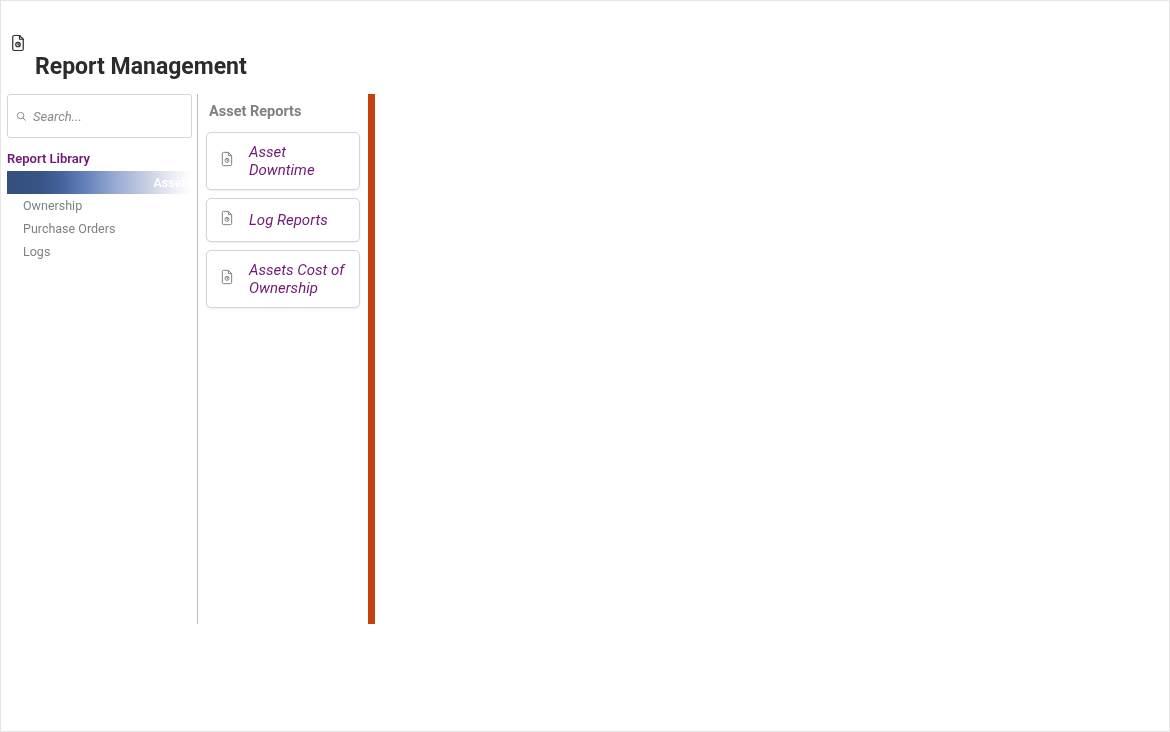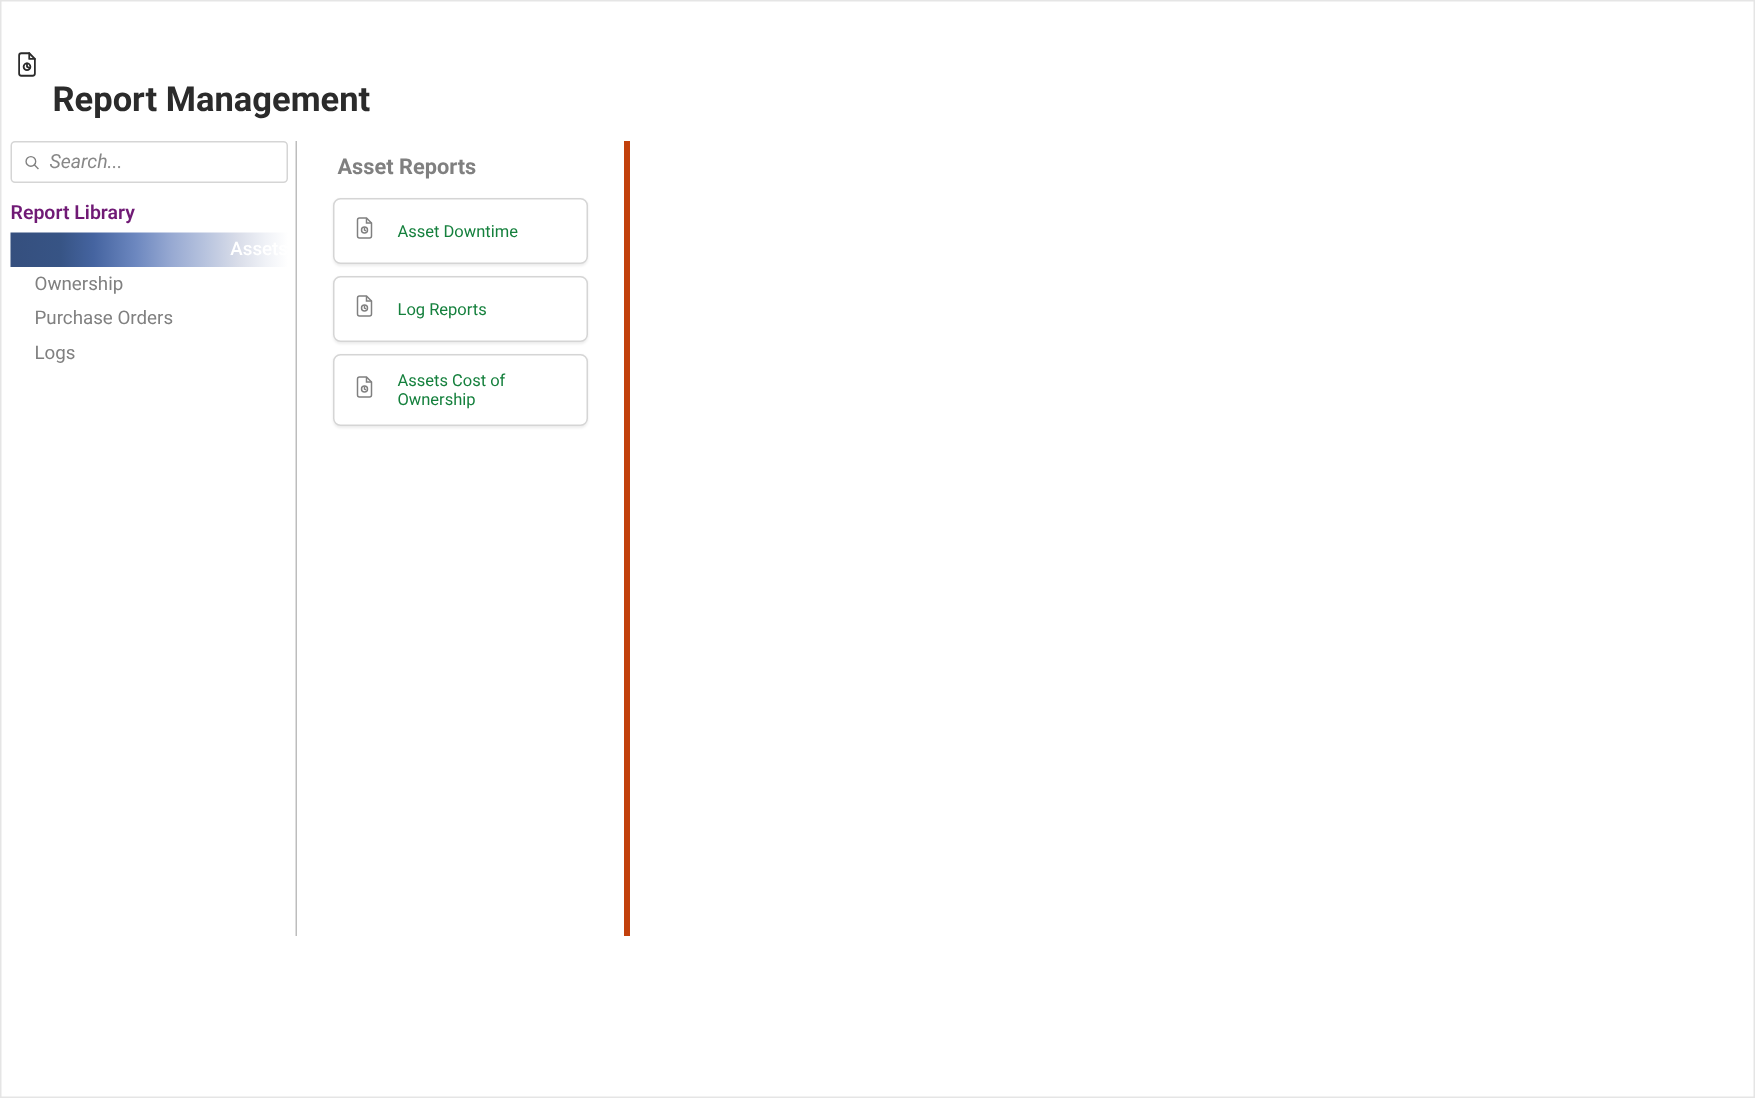--- a/index.html
+++ b/index.html
@@ -44,21 +44,21 @@
       padding: 0 5px 0 0;
     }
     .search-wrap {
       padding: 0 0 8px 0;
     }
     .search-box {
       display: flex;
       align-items: center;
       border: 1px solid #d5d5d5;
       border-radius: 3px;
-      height: 28px;
+      height: 44px;
       padding: 0 8px;
       gap: 6px;
     }
     .search-box svg {
       width: 11px;
       height: 11px;
       stroke: #808080;
       fill: #808080;
     }
     .search-box input {
@@ -92,25 +92,25 @@
       position: relative;
     }
     .nav-item.active {
       color: #ffffff;
       font-weight: 500;
       background: linear-gradient(90deg, #354f7e 0%, #375485 18%, #4564a0 30%, #6c87bf 45%, #97a9d2 58%, #b7c3de 70%, #d9dde9 82%, #f0f2f7 92%, #ffffff 100%);
       text-align: right;
     }
     
     .report-column {
-      width: 223px;
+      width: 178px;
       flex-shrink: 0;
       border-left: 1px solid #bdbdbd;
-      border-right: 4px solid #c2410c;
-      padding: 0 24px;
+      border-right: 7px solid #c2410c;
+      padding: 0 8px;
       height: 530px;
     }
     .column-title {
       font-size: 14.5px;
       font-weight: 700;
       color: #808080;
       padding: 9px 0 12px 3px;
     }
     .report-card {
       display: flex;
@@ -126,22 +126,23 @@
     }
     .report-card svg {
       width: 16px;
       height: 18px;
       stroke: #808080;
       fill: none;
       stroke-width: 1.5;
       flex-shrink: 0;
     }
     .report-card-label {
-      font-size: 11px;
-      color: #15803d;
+      font-size: 15px;
+      color: #701a75;
+      font-style: italic;
     }
     
     .main-area {
       flex: 1;
     }
   </style>
 </head>
 <body>
 
 <div class="page-header">

